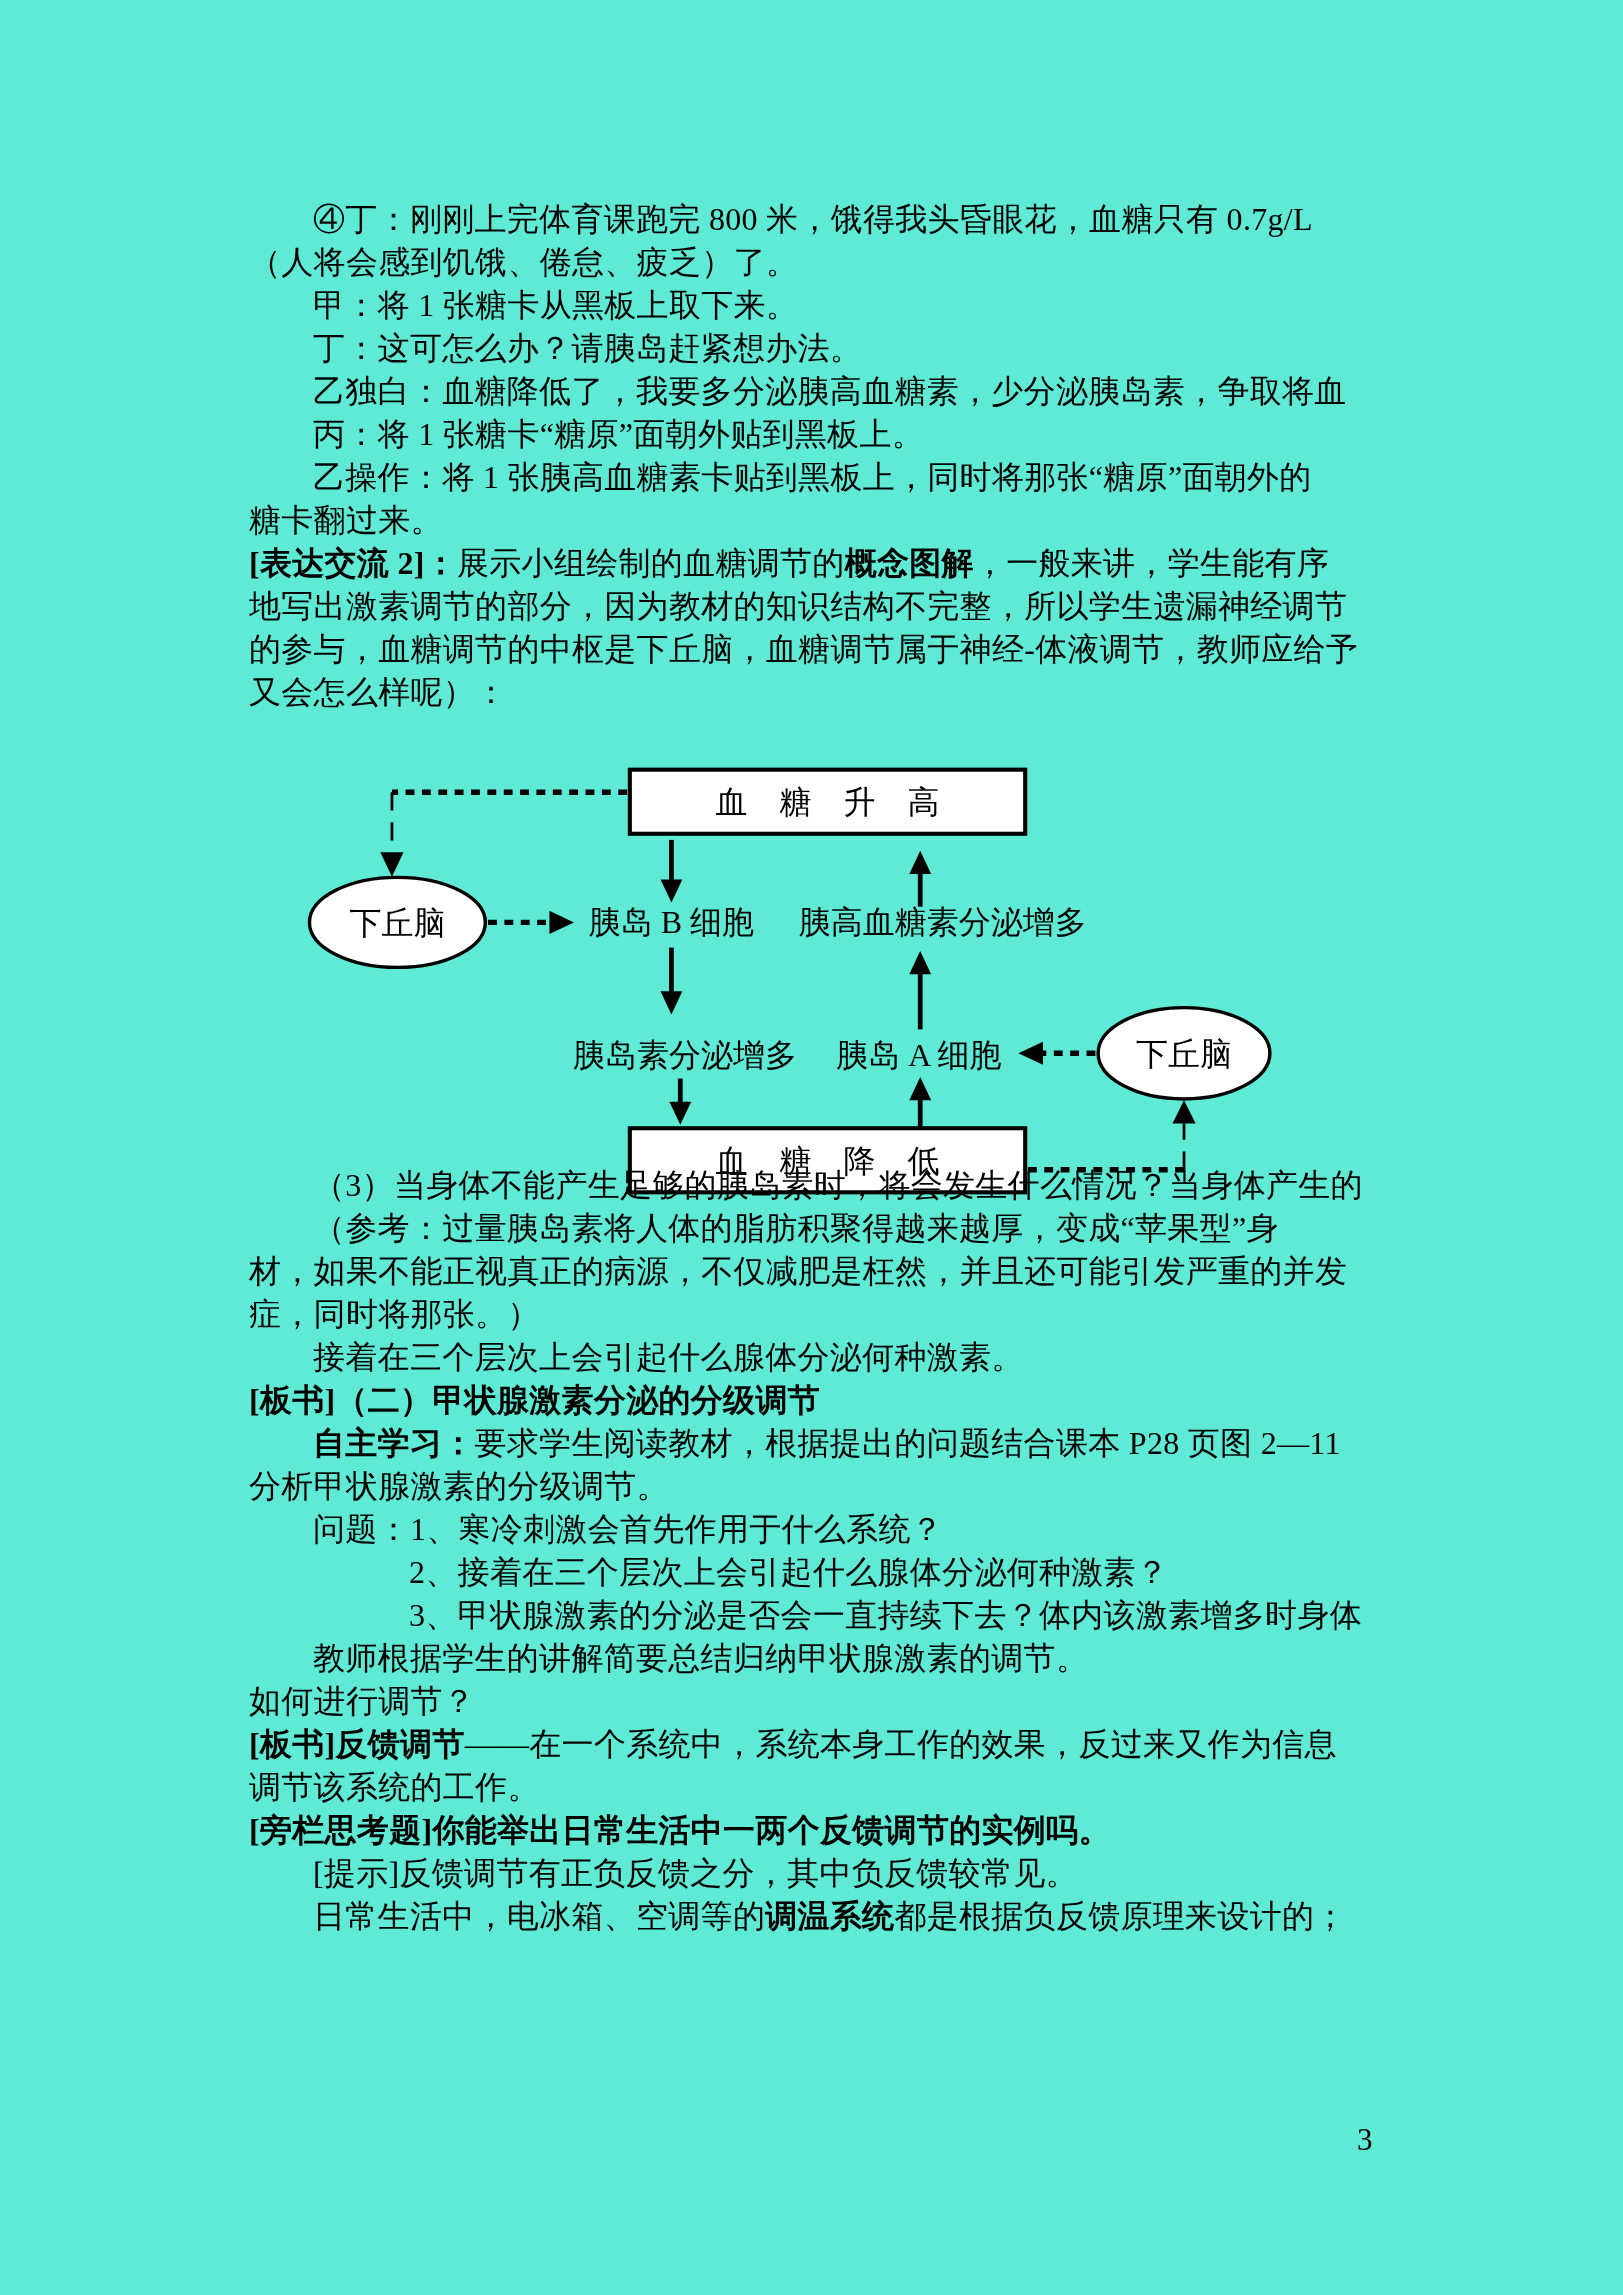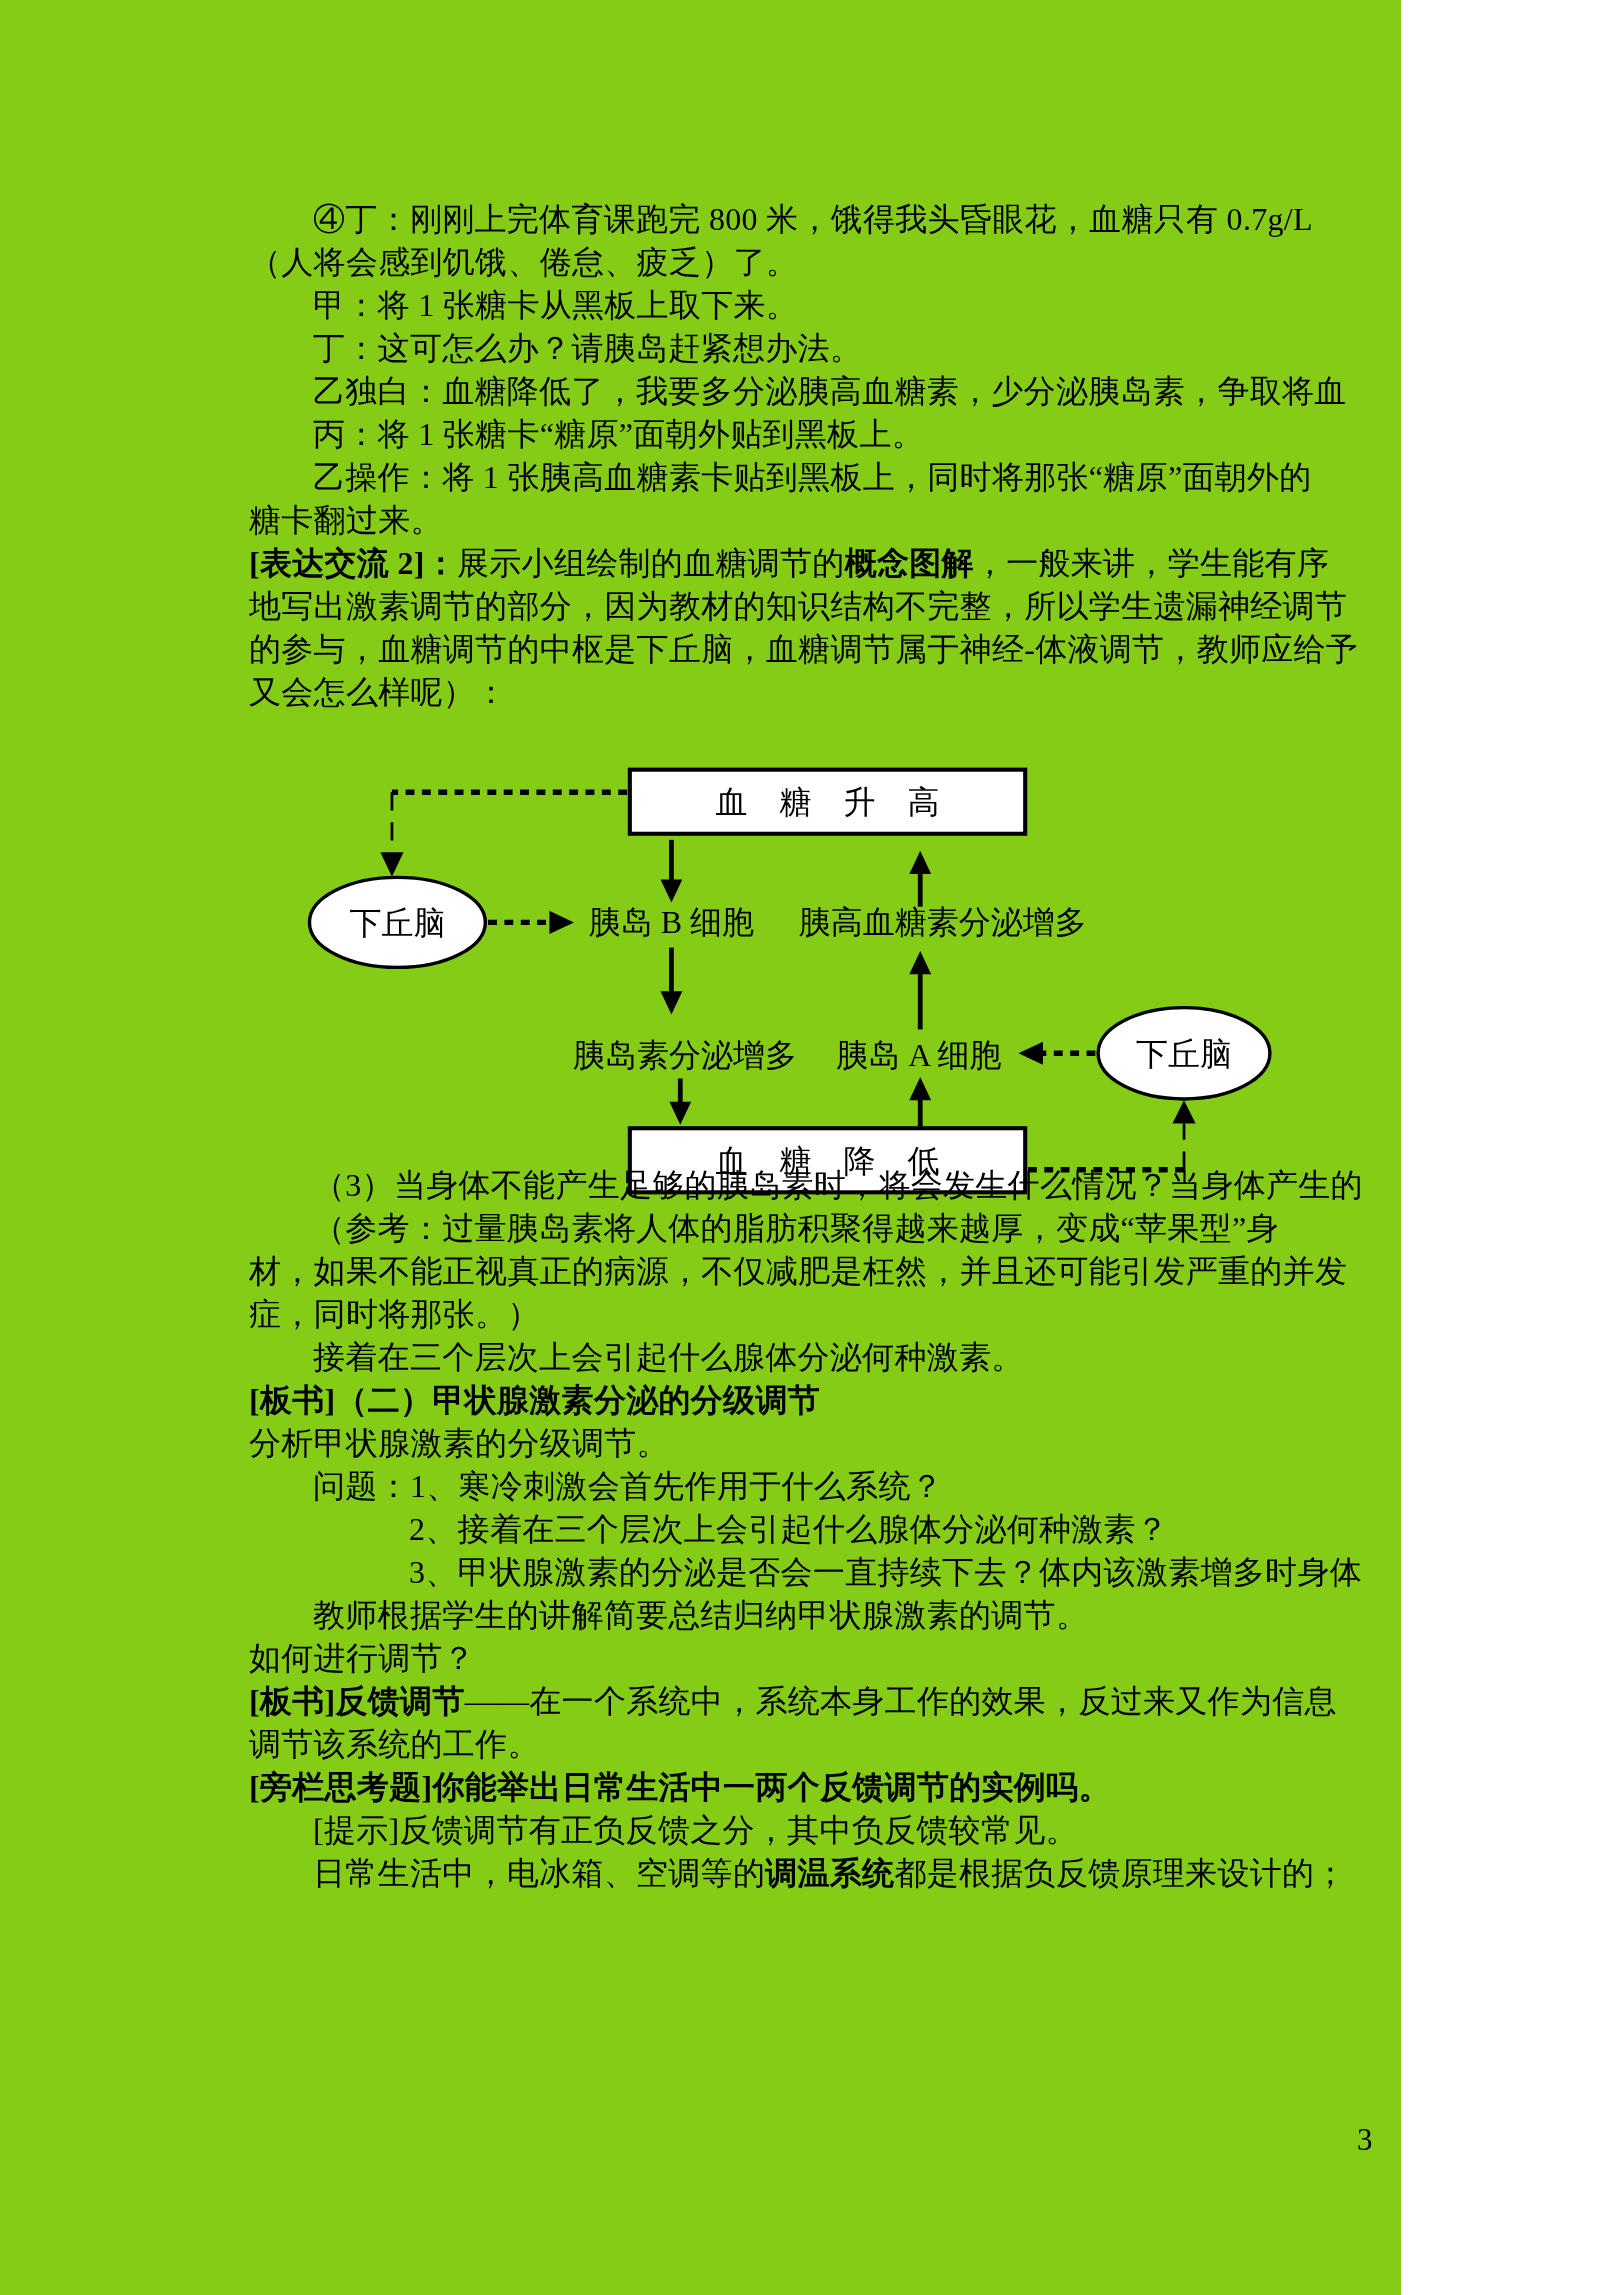--- a/index.html
+++ b/index.html
@@ -4,21 +4,21 @@
 <style>
   html, body { margin: 0; padding: 0; }
   body {
     width: 1623px; height: 2295px;
     background: #ffffff;
     font-family: "Liberation Serif", "DejaVu Serif", serif;
     color: #000;
     position: relative;
     overflow: hidden;
   }
-  .page { position: absolute; left: 0; top: 0; width: 1401px; height: 2295px; background: #84cc16; }
+  .page { position: absolute; left: 0; top: 0; width: 1623px; height: 2295px; background: #5eead4; }
   .text-block { position: absolute; left: 249px; width: 1336px; }
   .block1 { top: 198px; }
   .block2 { top: 1164px; }
   .tline {
     font-size: 32px;
     line-height: 43px;
     height: 43px;
     white-space: pre;
     letter-spacing: 0.3px;
   }
@@ -110,20 +110,21 @@
     <path d="M1720,558 L1754,558 L1737,524 Z" fill="#000"></path>
   </svg>
 
   <div class="text-block block2">
       <div class="tline ind2"><span>（3）当身体不能产生足够的胰岛素时，将会发生什么情况？当身体产生的</span></div>
       <div class="tline ind2"><span>（参考：过量胰岛素将人体的脂肪积聚得越来越厚，变成“苹果型”身</span></div>
       <div class="tline ind0"><span>材，如果不能正视真正的病源，不仅减肥是枉然，并且还可能引发严重的并发</span></div>
       <div class="tline ind0"><span>症，同时将那张。）</span></div>
       <div class="tline ind2"><span>接着在三个层次上会引起什么腺体分泌何种激素。</span></div>
       <div class="tline ind0"><span class="bold">[板书]（二）甲状腺激素分泌的分级调节</span></div>
+      <div class="tline ind2"><span class="bold">自主学习：</span><span>要求学生阅读教材，根据提出的问题结合课本 P28 页图 2—11</span></div>
       <div class="tline ind0"><span>分析甲状腺激素的分级调节。</span></div>
       <div class="tline ind2"><span>问题：1、寒冷刺激会首先作用于什么系统？</span></div>
       <div class="tline ind5"><span>2、接着在三个层次上会引起什么腺体分泌何种激素？</span></div>
       <div class="tline ind5"><span>3、甲状腺激素的分泌是否会一直持续下去？体内该激素增多时身体</span></div>
       <div class="tline ind2"><span>教师根据学生的讲解简要总结归纳甲状腺激素的调节。</span></div>
       <div class="tline ind0"><span>如何进行调节？</span></div>
       <div class="tline ind0"><span class="bold">[板书]反馈调节</span><span>——在一个系统中，系统本身工作的效果，反过来又作为信息</span></div>
       <div class="tline ind0"><span>调节该系统的工作。</span></div>
       <div class="tline ind0"><span class="bold">[旁栏思考题]你能举出日常生活中一两个反馈调节的实例吗。</span></div>
       <div class="tline ind2"><span>[提示]反馈调节有正负反馈之分，其中负反馈较常见。</span></div>

